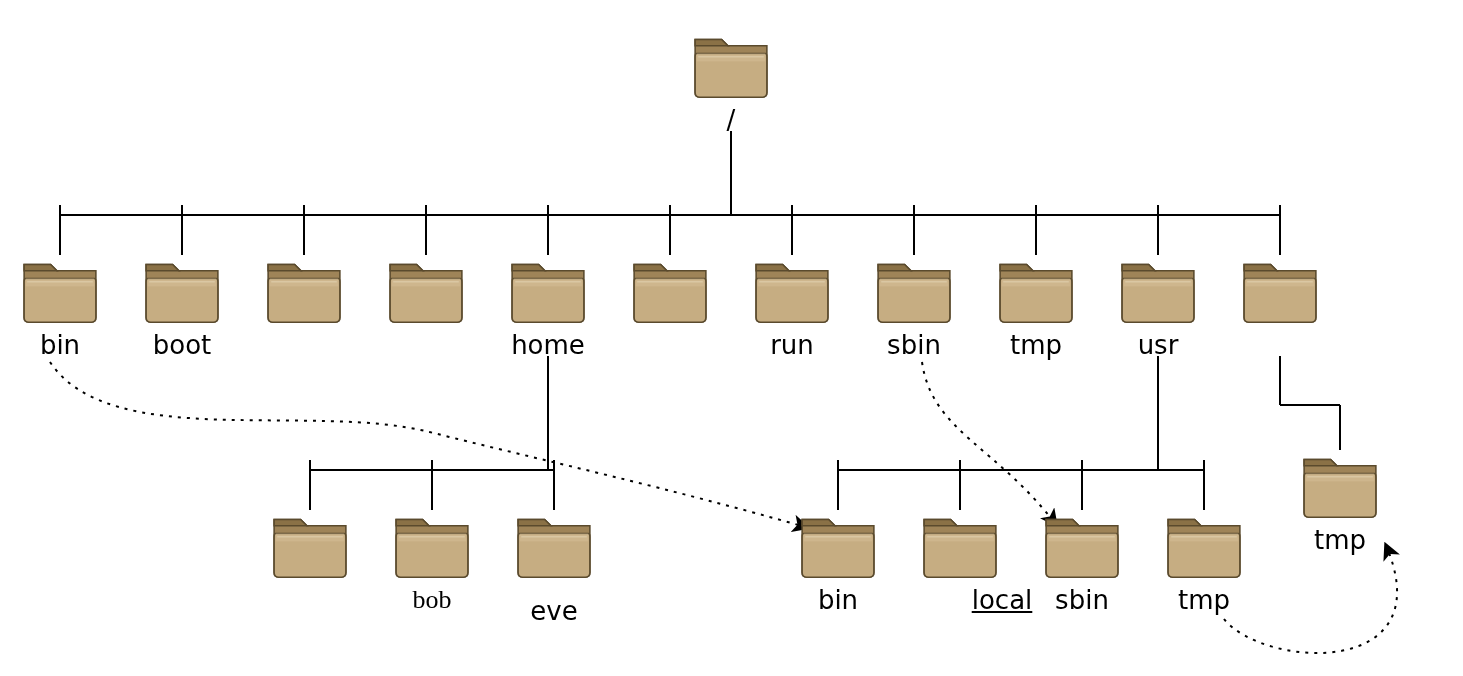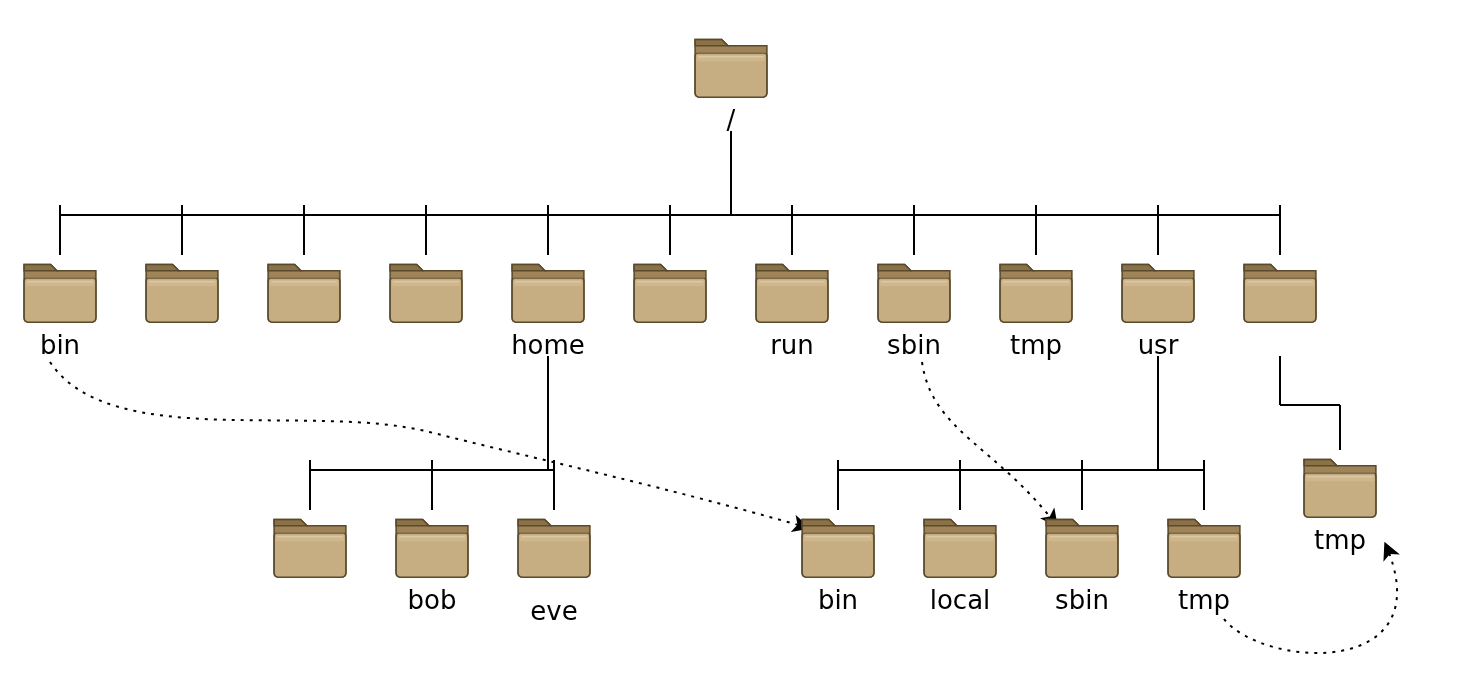--- a/index.html
+++ b/index.html
@@ -117,20 +117,21 @@
         <use href="#folderIcon"></use>
       </svg></div>
     <div class="label" style="left: 661px; width: 140px; top: 105px;">/</div>
     <div class="node" style="left: 21px; top: 255px;"><svg width="78" height="69" viewBox="0 0 100 88">
         <use href="#folderIcon"></use>
       </svg></div>
     <div class="label" style="left: -10px; width: 140px; top: 330px;">bin</div>
     <div class="node" style="left: 143px; top: 255px;"><svg width="78" height="69" viewBox="0 0 100 88">
         <use href="#folderIcon"></use>
       </svg></div>
+    <div class="label" style="left: 112px; width: 140px; top: 330px;">boot</div>
     <div class="node" style="left: 265px; top: 255px;"><svg width="78" height="69" viewBox="0 0 100 88">
         <use href="#folderIcon"></use>
       </svg></div>
     <div class="node" style="left: 387px; top: 255px;"><svg width="78" height="69" viewBox="0 0 100 88">
         <use href="#folderIcon"></use>
       </svg></div>
     <div class="node" style="left: 509px; top: 255px;"><svg width="78" height="69" viewBox="0 0 100 88">
         <use href="#folderIcon"></use>
       </svg></div>
     <div class="label" style="left: 478px; width: 140px; top: 330px;">home</div>
@@ -155,33 +156,33 @@
     <div class="label" style="left: 1088px; width: 140px; top: 330px;">usr</div>
     <div class="node" style="left: 1241px; top: 255px;"><svg width="78" height="69" viewBox="0 0 100 88">
         <use href="#folderIcon"></use>
       </svg></div>
     <div class="node" style="left: 271px; top: 510px;"><svg width="78" height="69" viewBox="0 0 100 88">
         <use href="#folderIcon"></use>
       </svg></div>
     <div class="node" style="left: 393px; top: 510px;"><svg width="78" height="69" viewBox="0 0 100 88">
         <use href="#folderIcon"></use>
       </svg></div>
-    <div class="label" style="left: 362px; width: 140px; top: 585px;">bob</div>
+    <div class="label" style="left: 362px; width: 140px; top: 585px; font-family: Liberation Serif, serif;">bob</div>
     <div class="node" style="left: 515px; top: 510px;"><svg width="78" height="69" viewBox="0 0 100 88">
         <use href="#folderIcon"></use>
       </svg></div>
     <div class="label" style="left: 484px; width: 140px; top: 596px;">eve</div>
     <div class="node" style="left: 799px; top: 510px;"><svg width="78" height="69" viewBox="0 0 100 88">
         <use href="#folderIcon"></use>
       </svg></div>
     <div class="label" style="left: 768px; width: 140px; top: 585px;">bin</div>
     <div class="node" style="left: 921px; top: 510px;"><svg width="78" height="69" viewBox="0 0 100 88">
         <use href="#folderIcon"></use>
       </svg></div>
-    <div class="label" style="left: 890px; width: 140px; top: 585px;">local</div>
+    <div class="label" style="left: 932px; width: 140px; top: 585px; text-decoration: underline;">local</div>
     <div class="node" style="left: 1043px; top: 510px;"><svg width="78" height="69" viewBox="0 0 100 88">
         <use href="#folderIcon"></use>
       </svg></div>
     <div class="label" style="left: 1012px; width: 140px; top: 585px;">sbin</div>
     <div class="node" style="left: 1165px; top: 510px;"><svg width="78" height="69" viewBox="0 0 100 88">
         <use href="#folderIcon"></use>
       </svg></div>
     <div class="label" style="left: 1134px; width: 140px; top: 585px;">tmp</div>
     <div class="node" style="left: 1301px; top: 450px;"><svg width="78" height="69" viewBox="0 0 100 88">
         <use href="#folderIcon"></use>

